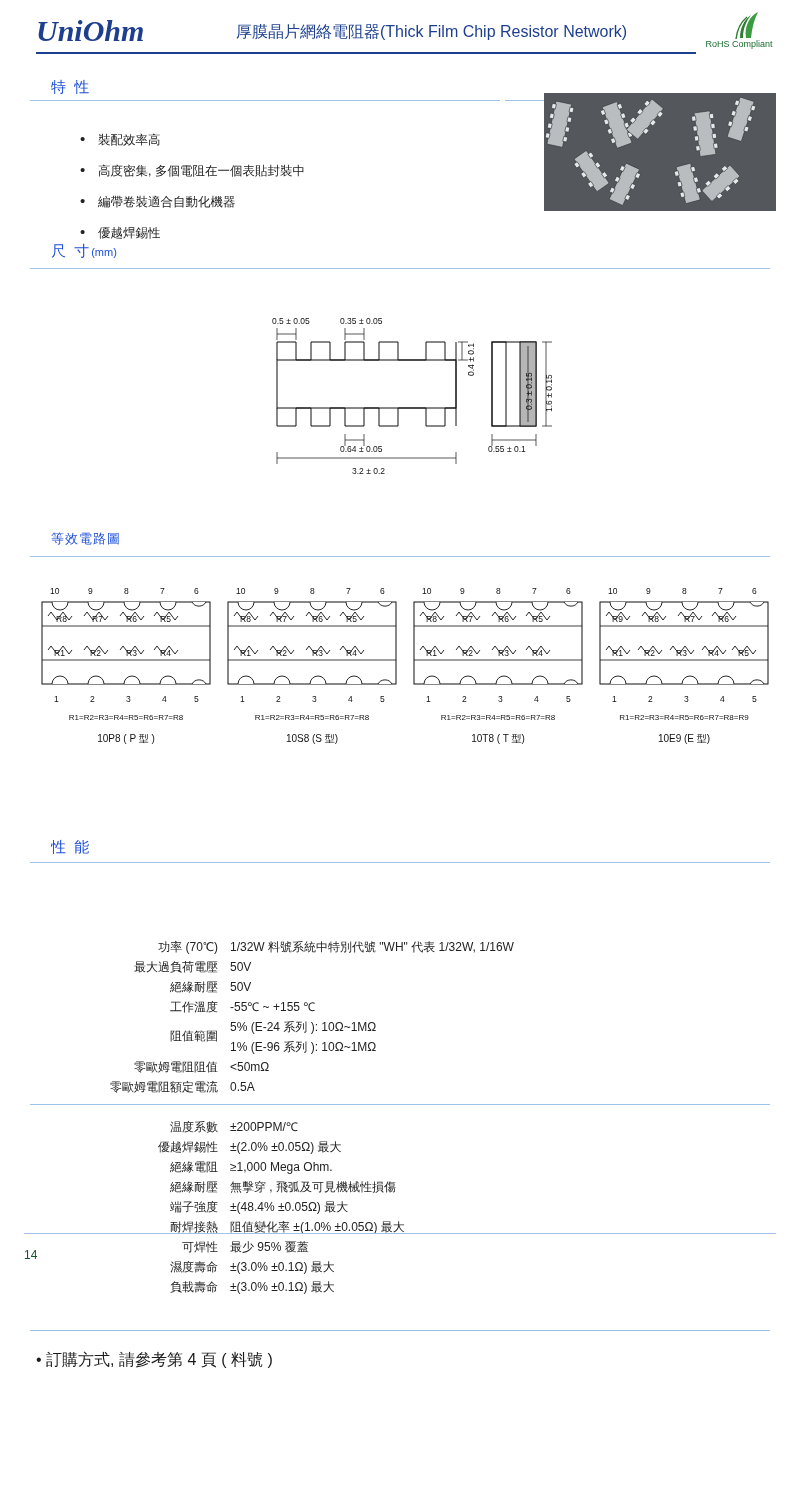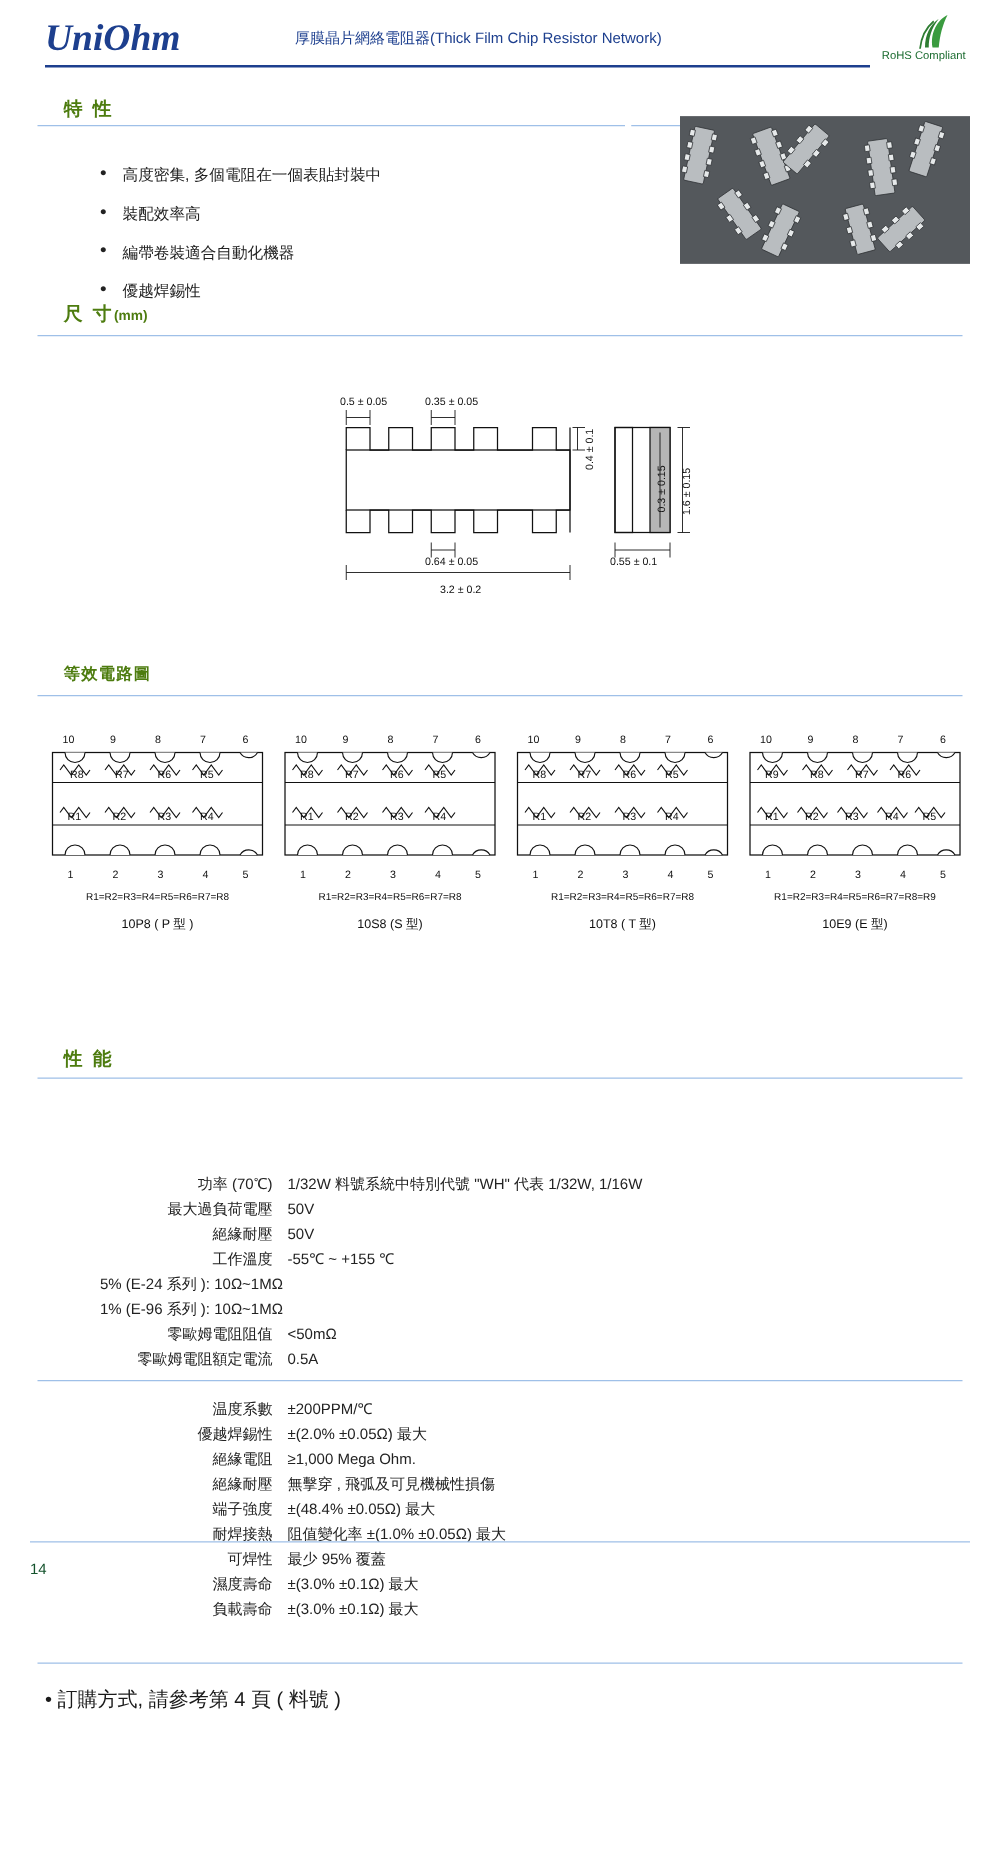--- a/index.html
+++ b/index.html
@@ -17,34 +17,34 @@
   
   .header { position:absolute; top:0; left:0; width:800px; height:62px; }
   .logo {
     position:absolute; left:36px; top:14px;
     font-family: "Liberation Serif", serif;
     font-style: italic; font-weight: bold;
     font-size: 30px; color:#1d3f8e; letter-spacing:0px;
   }
   .header-title {
     position:absolute; left:236px; top:22px;
-    font-size: 12px; color:#1d3f8e;
+    font-size: 16px; color:#1d3f8e;
     font-family:"Liberation Sans", sans-serif;
   }
   .header-rule {
     position:absolute; left:36px; top:52px; width:660px; height:2px;
     background:#1d3f8e;
   }
   .rohs { position:absolute; right:18px; top:8px; width:86px; text-align:center; }
   .rohs-leaf { height:30px; }
   .rohs-text { font-size:9px; color:#1a6b2f; margin-top:1px; font-family:"Liberation Sans",sans-serif;}
 
   
   .sec-title {
-    position:absolute; font-size:15px; color:#4d7c0f; font-weight:bold;
+    position:absolute; font-size:15px; color:#1d4ed8; font-weight:normal;
     letter-spacing:2px;
     padding-left:21px;
   }
   .sec-rule { position:absolute; height:1px; background:#9fc0e8; }
 
   
   .feat { position:absolute; left:36px; top:116px; width:460px; }
   .feat li {
     list-style:none; font-size:12.5px; margin:0 0 14px 0; position:relative;
     padding-left:22px; color:#222;
@@ -98,22 +98,22 @@
       </div>
       <div class="rohs-text">RoHS Compliant</div>
     </div>
   </div>
 
   <div class="sec-title" style="left:30px; top:78px;">特 性</div>
   <div class="sec-rule" style="left:30px; top:100px; width:470px;"></div>
   <div class="sec-rule" style="left:505px; top:100px; width:265px;"></div>
 
   <ul class="feat">
+    <li>裝配效率高</li>
     <li>高度密集, 多個電阻在一個表貼封裝中</li>
-    <li>裝配效率高</li>
     <li>編帶卷裝適合自動化機器</li>
     <li>優越焊錫性</li>
   </ul>
 
   <div class="photo">
     <svg width="232" height="118" viewBox="0 0 232 118">
       <rect width="232" height="118" fill="#54585c"></rect>
       <g fill="#b9bdc0" stroke="#2f3235" stroke-width="0.6">
         <g transform="translate(12,8) rotate(12)">
           <rect x="0" y="0" width="16" height="44" rx="1"></rect>
@@ -452,20 +452,21 @@
     </div>
     <div class="spec-row">
       <div class="spec-label">絕緣耐壓</div>
       <div class="spec-val">50V</div>
     </div>
     <div class="spec-row">
       <div class="spec-label">工作溫度</div>
       <div class="spec-val">-55℃ ~ +155 ℃</div>
     </div>
     <div class="spec-row">
+      <div class="spec-label" style="line-height:32px;">阻值範圍</div>
       <div class="spec-val two-line">
         <span>5% (E-24 系列 ): 10Ω~1MΩ</span>
         <span style="margin-top:6px;">1% (E-96 系列 ): 10Ω~1MΩ</span>
       </div>
     </div>
     <div class="spec-row" style="margin-top:4px;">
       <div class="spec-label">零歐姆電阻阻值</div>
       <div class="spec-val">&lt;50mΩ</div>
     </div>
     <div class="spec-row">

